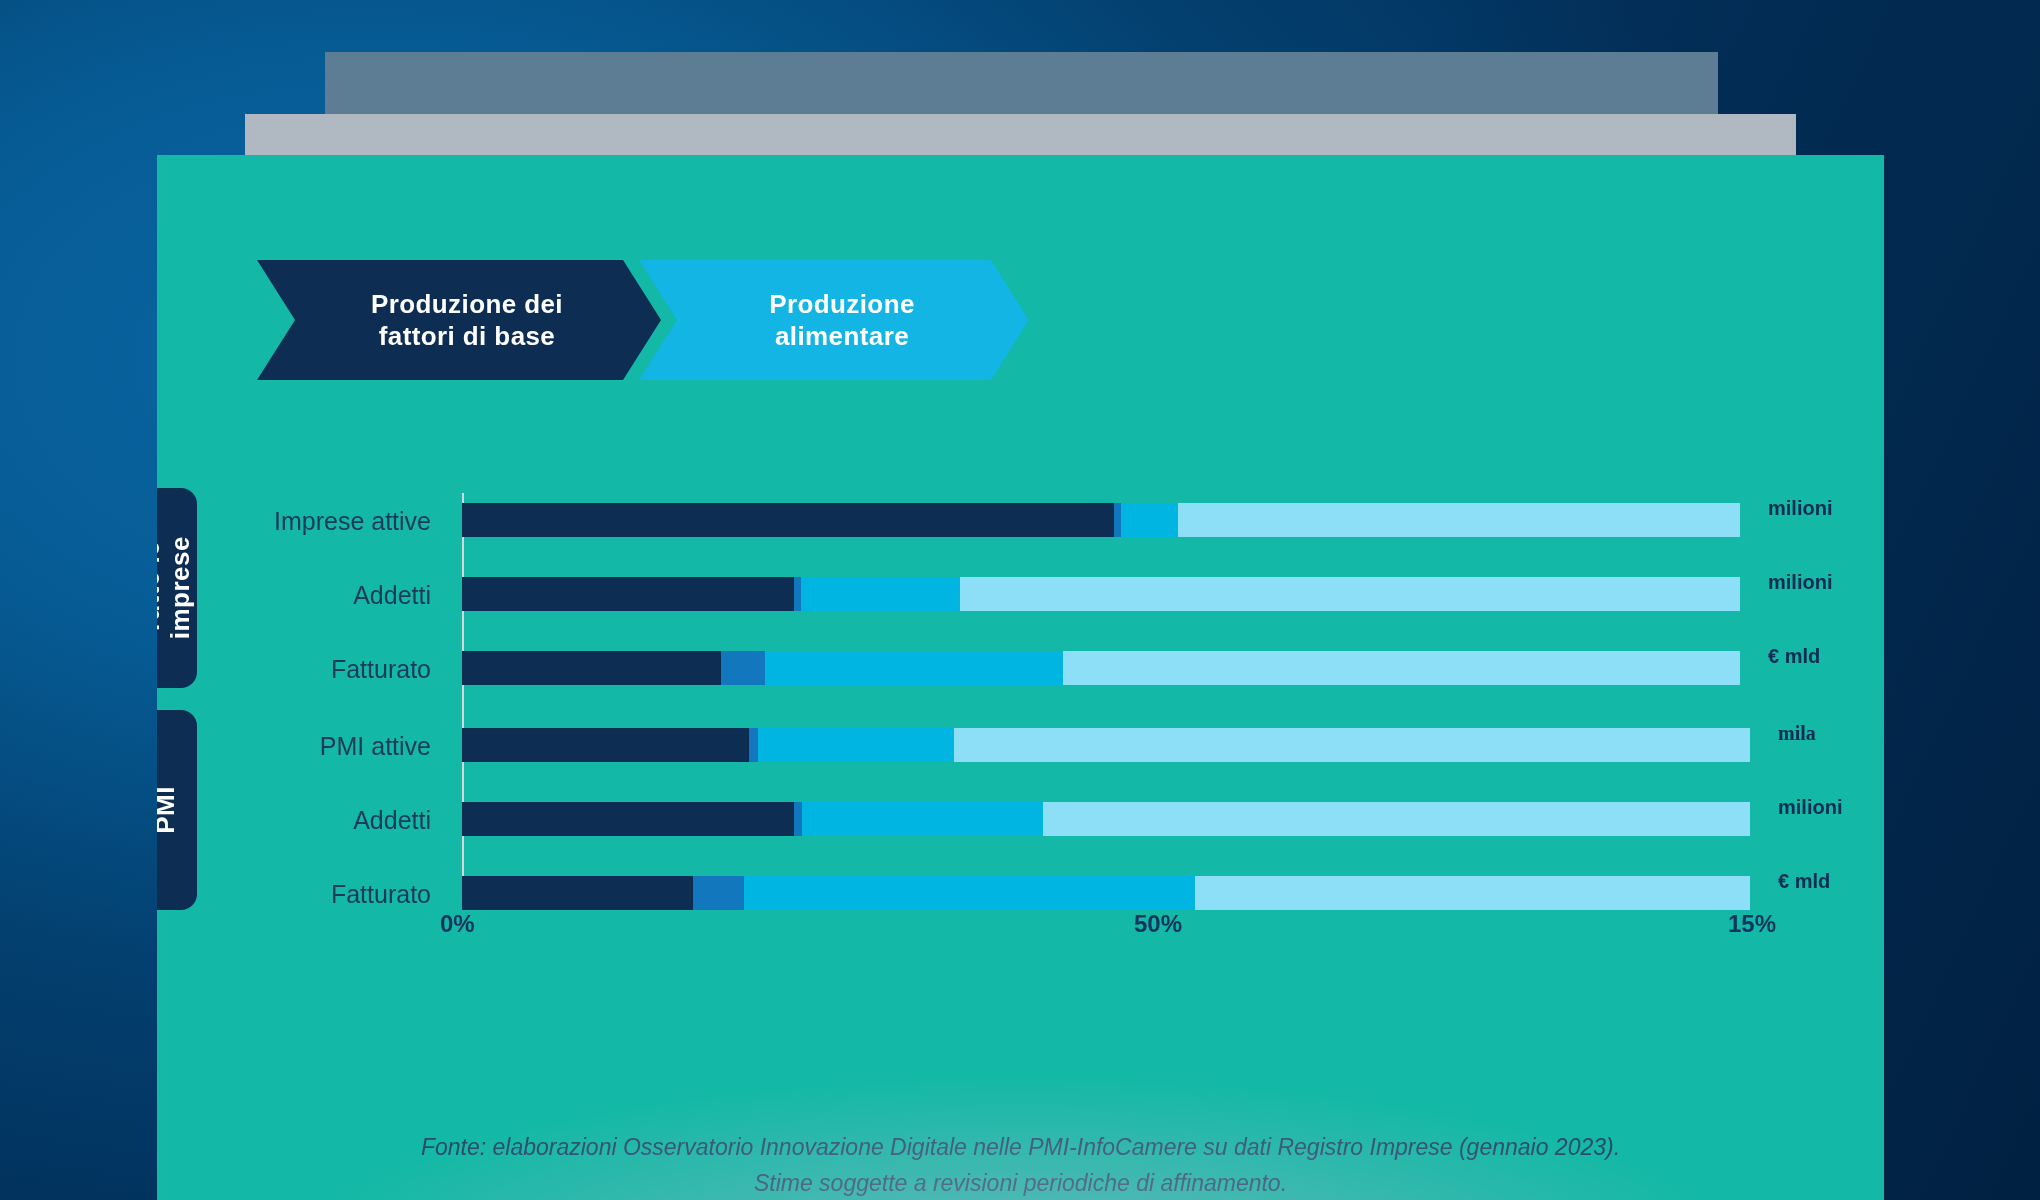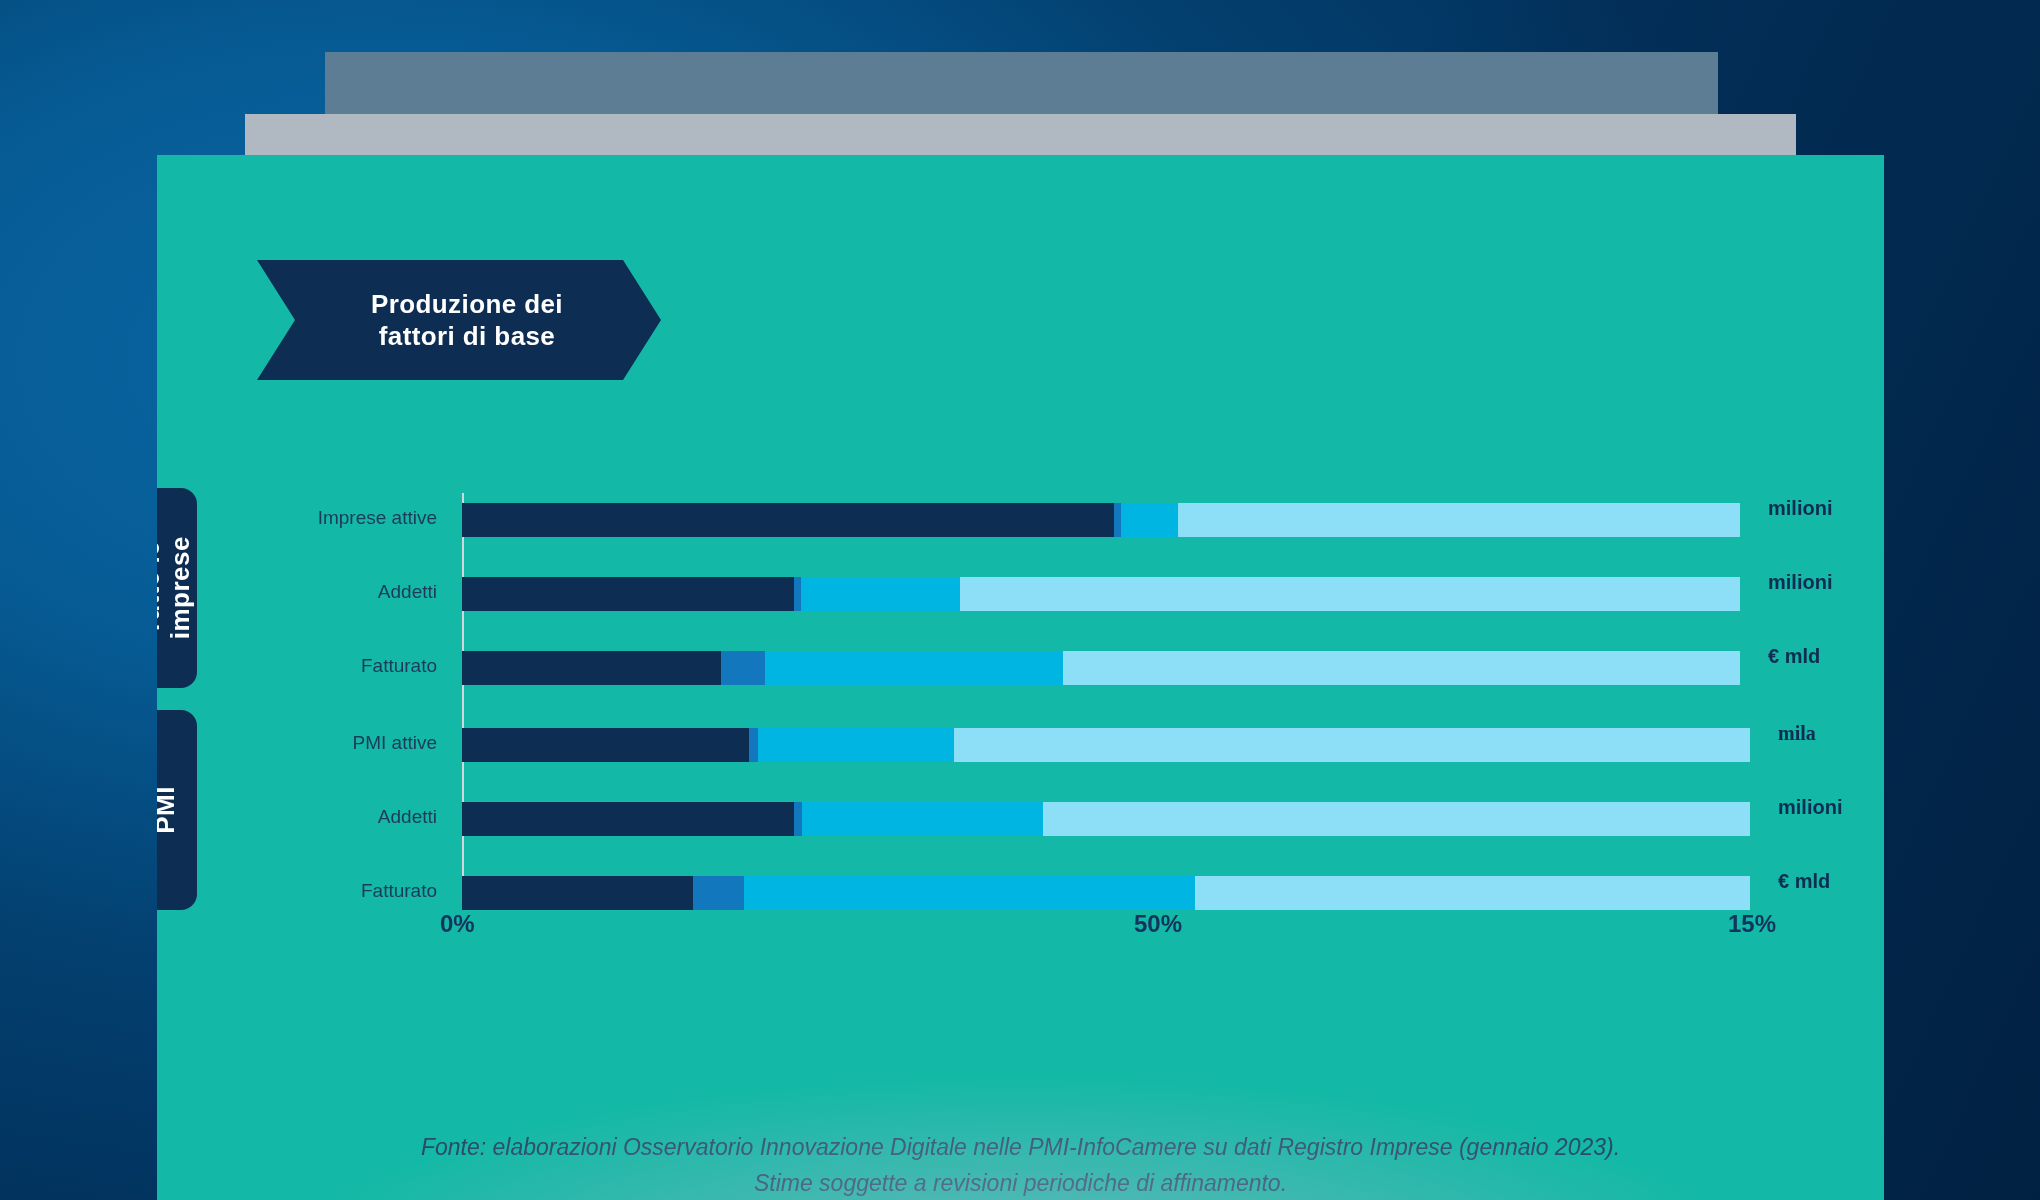--- a/index.html
+++ b/index.html
@@ -91,23 +91,23 @@
   #badge-pmi   { left:-22px; top:255px; height:200px; }
 
   #axis-line {
     position:absolute;
     left:305px; top:38px; width:2px; height:395px;
     background:#d2d7dc;
   }
 
   .rowlabel {
     position:absolute;
-    right:10px; width:100%;
+    right:16px; width:100%;
     text-align:right;
-    font-size:19px;
+    font-size:25px;
     color:#1c3a5c;
     white-space:nowrap;
   }
   .labelcol { position:absolute; left:0; top:0; width:290px; height:100%; }
 
   .bar-row { position:absolute; left:305px; height:34px; }
   .bar { position:absolute; left:0; top:0; height:34px; display:flex; }
   .seg { height:100%; }
   .seg.s1 { background:#0e2d52; }
   .seg.s2 { background:#1277bd; }
@@ -144,20 +144,26 @@
 
 <div id="card">
 
   <div id="chevrons">
     <div class="chev c1">
       <div>
         <span>Produzione dei</span>
         <span>fattori di base</span>
       </div>
     </div>
+    <div class="chev c3">
+      <div>
+        <span>Produzione</span>
+        <span>alimentare</span>
+      </div>
+    </div>
   </div>
 
   <div id="chart">
 
     <div class="group-badge" id="badge-tutte">
       <span class="vtext">Tutte le
 imprese</span>
     </div>
     <div class="group-badge" id="badge-pmi">
       <span class="vtext">PMI</span>

